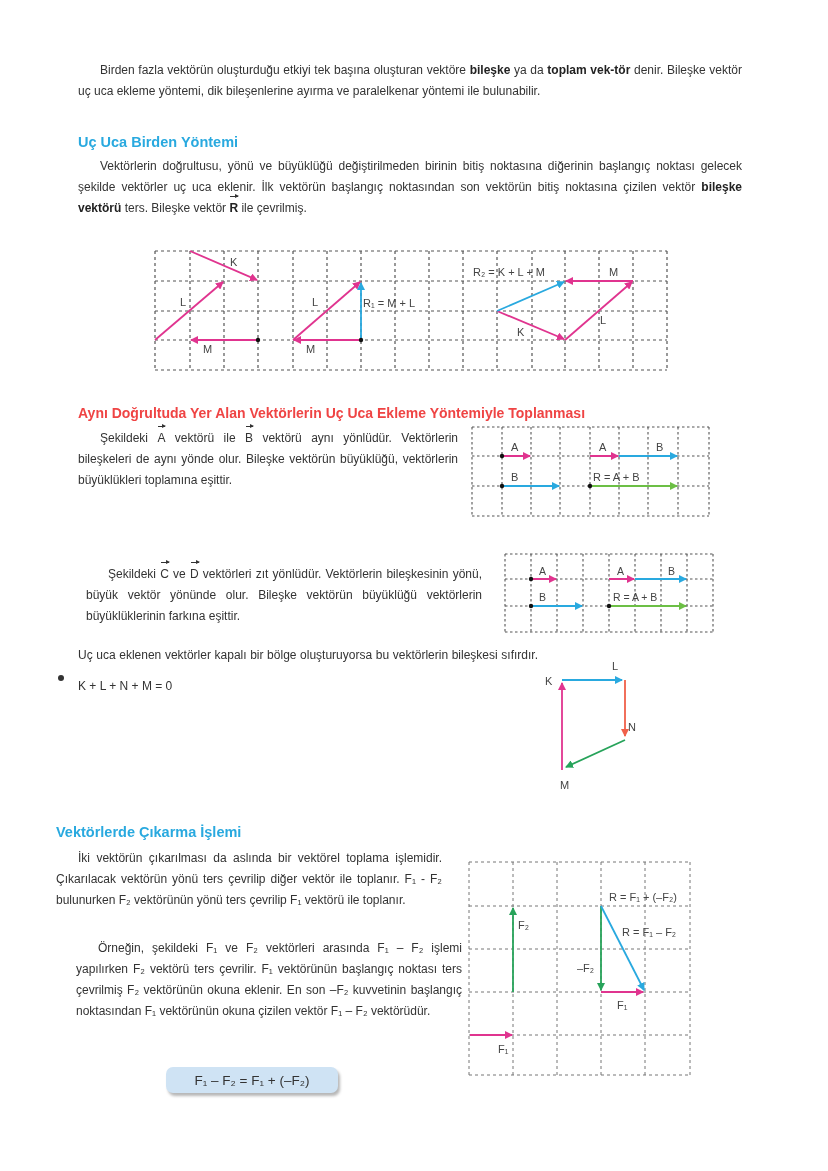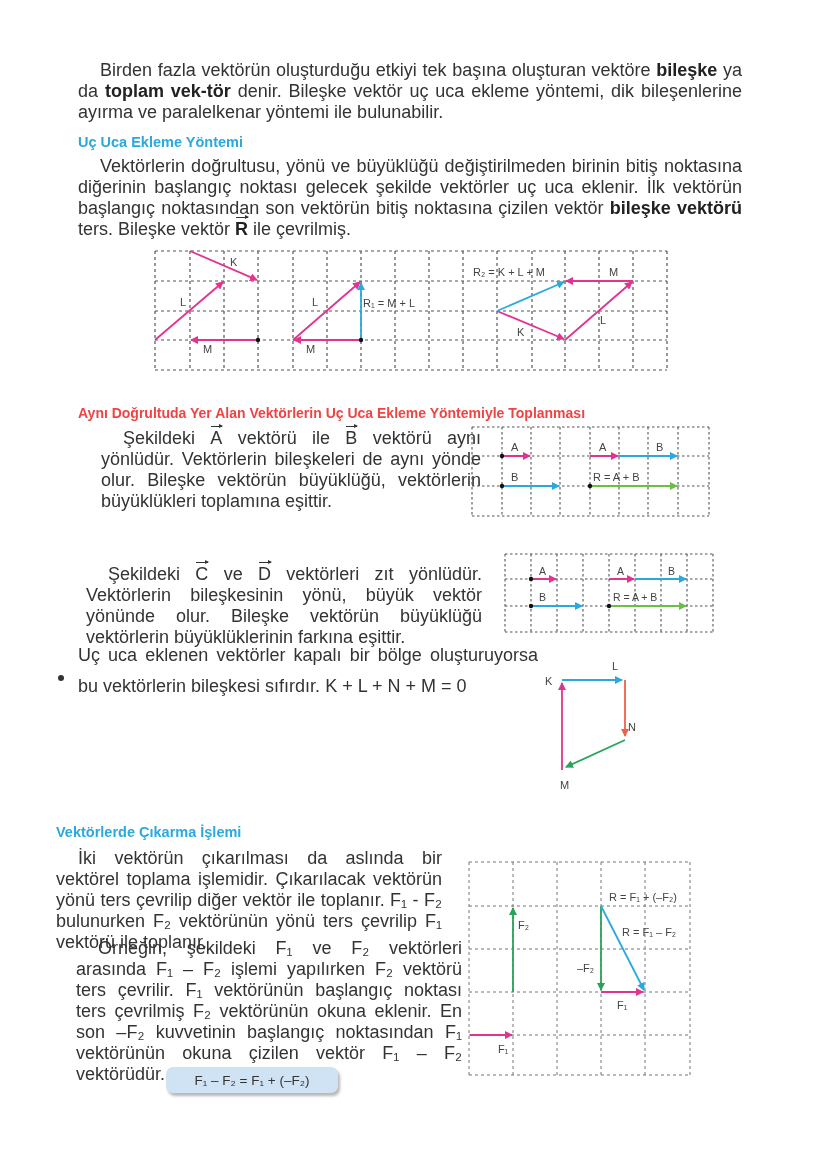--- a/index.html
+++ b/index.html
@@ -1,40 +1,40 @@
 <!DOCTYPE html>
 <html><head>
 <meta charset="utf-8">
 <style>
   * { box-sizing: border-box; margin: 0; padding: 0; }
   html, body { width: 828px; height: 1171px; background: #ffffff; overflow: hidden; }
   body { position: relative; font-family: "Liberation Sans", sans-serif; color: #2a2a2a; }
   .abs { position: absolute; }
-  .para { position: absolute; font-size: 18px; line-height: 21px; text-align: justify; color: #333; }
+  .para { position: absolute; font-size: 12px; line-height: 21px; text-align: justify; color: #333; }
   .para b { color: #222; }
   .indent { display: inline-block; width: 22px; }
   .h-blue { position: absolute; font-size: 14.5px; font-weight: bold; color: #29a9df; }
   .h-green { position: absolute; font-size: 14px; font-weight: bold; color: #ef4444; }
   .vec { position: relative; display: inline-block; }
   .vec::before { content: ""; position: absolute; left: 1px; right: 0; top: -2px; height: 1px; background: #333; }
   .vec::after { content: ""; position: absolute; right: -1px; top: -4px; border-left: 4px solid #333; border-top: 2.5px solid transparent; border-bottom: 2.5px solid transparent; }
   svg text { font-family: "Liberation Sans", sans-serif; }
   .formula-box { position: absolute; left: 166px; top: 1067px; width: 172px; height: 26px; border-radius: 7px;
     background: #cfe3f4; box-shadow: 2px 3px 3px #b7b7b7; display: flex; align-items: center; justify-content: center;
     font-size: 13.5px; color: #333; }
   .bullet { position: absolute; left: 58px; top: 675px; width: 6px; height: 6px; border-radius: 50%; background: #333; }
 </style>
 </head>
 <body>
 
 <div class="para" style="left:78px; top:60px; width:664px;">
   <span class="indent"></span><span>Birden fazla vektörün oluşturduğu etkiyi tek başına oluşturan vektöre </span><b>bileşke</b><span> ya da </span><b>toplam vek-tör</b><span> denir. Bileşke vektör uç uca ekleme yöntemi, dik bileşenlerine ayırma ve paralelkenar yöntemi ile bulunabilir.</span>
 </div>
 
-<div class="h-blue" style="left:78px; top:134px;">Uç Uca Ekleme Yöntemi</div>
+<div class="h-blue" style="left:78px; top:134px;">Uç Uca Birden Yöntemi</div>
 <div class="para" style="left:78px; top:156px; width:664px;">
   <span class="indent"></span><span>Vektörlerin doğrultusu, yönü ve büyüklüğü değiştirilmeden birinin bitiş noktasına diğerinin başlangıç noktası gelecek şekilde vektörler uç uca eklenir. İlk vektörün başlangıç noktasından son vektörün bitiş noktasına çizilen vektör </span><b>bileşke vektörü</b><span> ters. Bileşke vektör </span><b class="vec">R</b><span> ile çevrilmiş.</span>
 </div>
 
 <svg class="abs" style="left:150px; top:244px;" width="525" height="132" viewBox="150 244 525 132">
   <defs>
     <marker id="mP" markerWidth="8" markerHeight="8" refX="7" refY="4" orient="auto" markerUnits="userSpaceOnUse">
         <path d="M0,0 L8,4 L0,8 Z" fill="#e0348f"></path>
       </marker>
     <marker id="mB" markerWidth="8" markerHeight="8" refX="7" refY="4" orient="auto" markerUnits="userSpaceOnUse">
@@ -94,21 +94,21 @@
   <line x1="565" y1="340" x2="632" y2="282" stroke="#e0348f" stroke-width="1.8" marker-end="url(#mP)"></line>
   <line x1="633" y1="281" x2="566" y2="281" stroke="#e0348f" stroke-width="1.8" marker-end="url(#mP)"></line>
   <line x1="497" y1="311" x2="564" y2="282" stroke="#29a9df" stroke-width="1.8" marker-end="url(#mB)"></line>
   <text x="473" y="276" font-size="11" fill="#444">R₂ = K + L + M</text>
   <text x="517" y="336" font-size="11" fill="#444">K</text>
   <text x="600" y="324" font-size="11" fill="#444">L</text>
   <text x="609" y="276" font-size="11" fill="#444">M</text>
 </svg>
 
 <div class="h-green" style="left:78px; top:405px;">Aynı Doğrultuda Yer Alan Vektörlerin Uç Uca Ekleme Yöntemiyle Toplanması</div>
-<div class="para" style="left:78px; top:428px; width:380px;margin-left:23px;">
+<div class="para" style="left:78px; top:428px; width:380px;">
   <span class="indent"></span><span>Şekildeki </span><span class="vec">A</span><span> vektörü ile </span><span class="vec">B</span><span> vektörü aynı yönlüdür. Vektörlerin bileşkeleri de aynı yönde olur. Bileşke vektörün büyüklüğü, vektörlerin büyüklükleri toplamına eşittir.</span>
 </div>
 
 <svg class="abs" style="left:468px; top:424px;" width="246" height="96" viewBox="468 424 246 96">
   <g stroke="#555" stroke-width="1.1" stroke-dasharray="2.5,2.5">
     <line x1="472" y1="427" x2="709" y2="427"></line>
     <line x1="472" y1="456" x2="709" y2="456"></line>
     <line x1="472" y1="486" x2="709" y2="486"></line>
     <line x1="472" y1="516" x2="709" y2="516"></line>
     <line x1="472" y1="427" x2="472" y2="516"></line>

